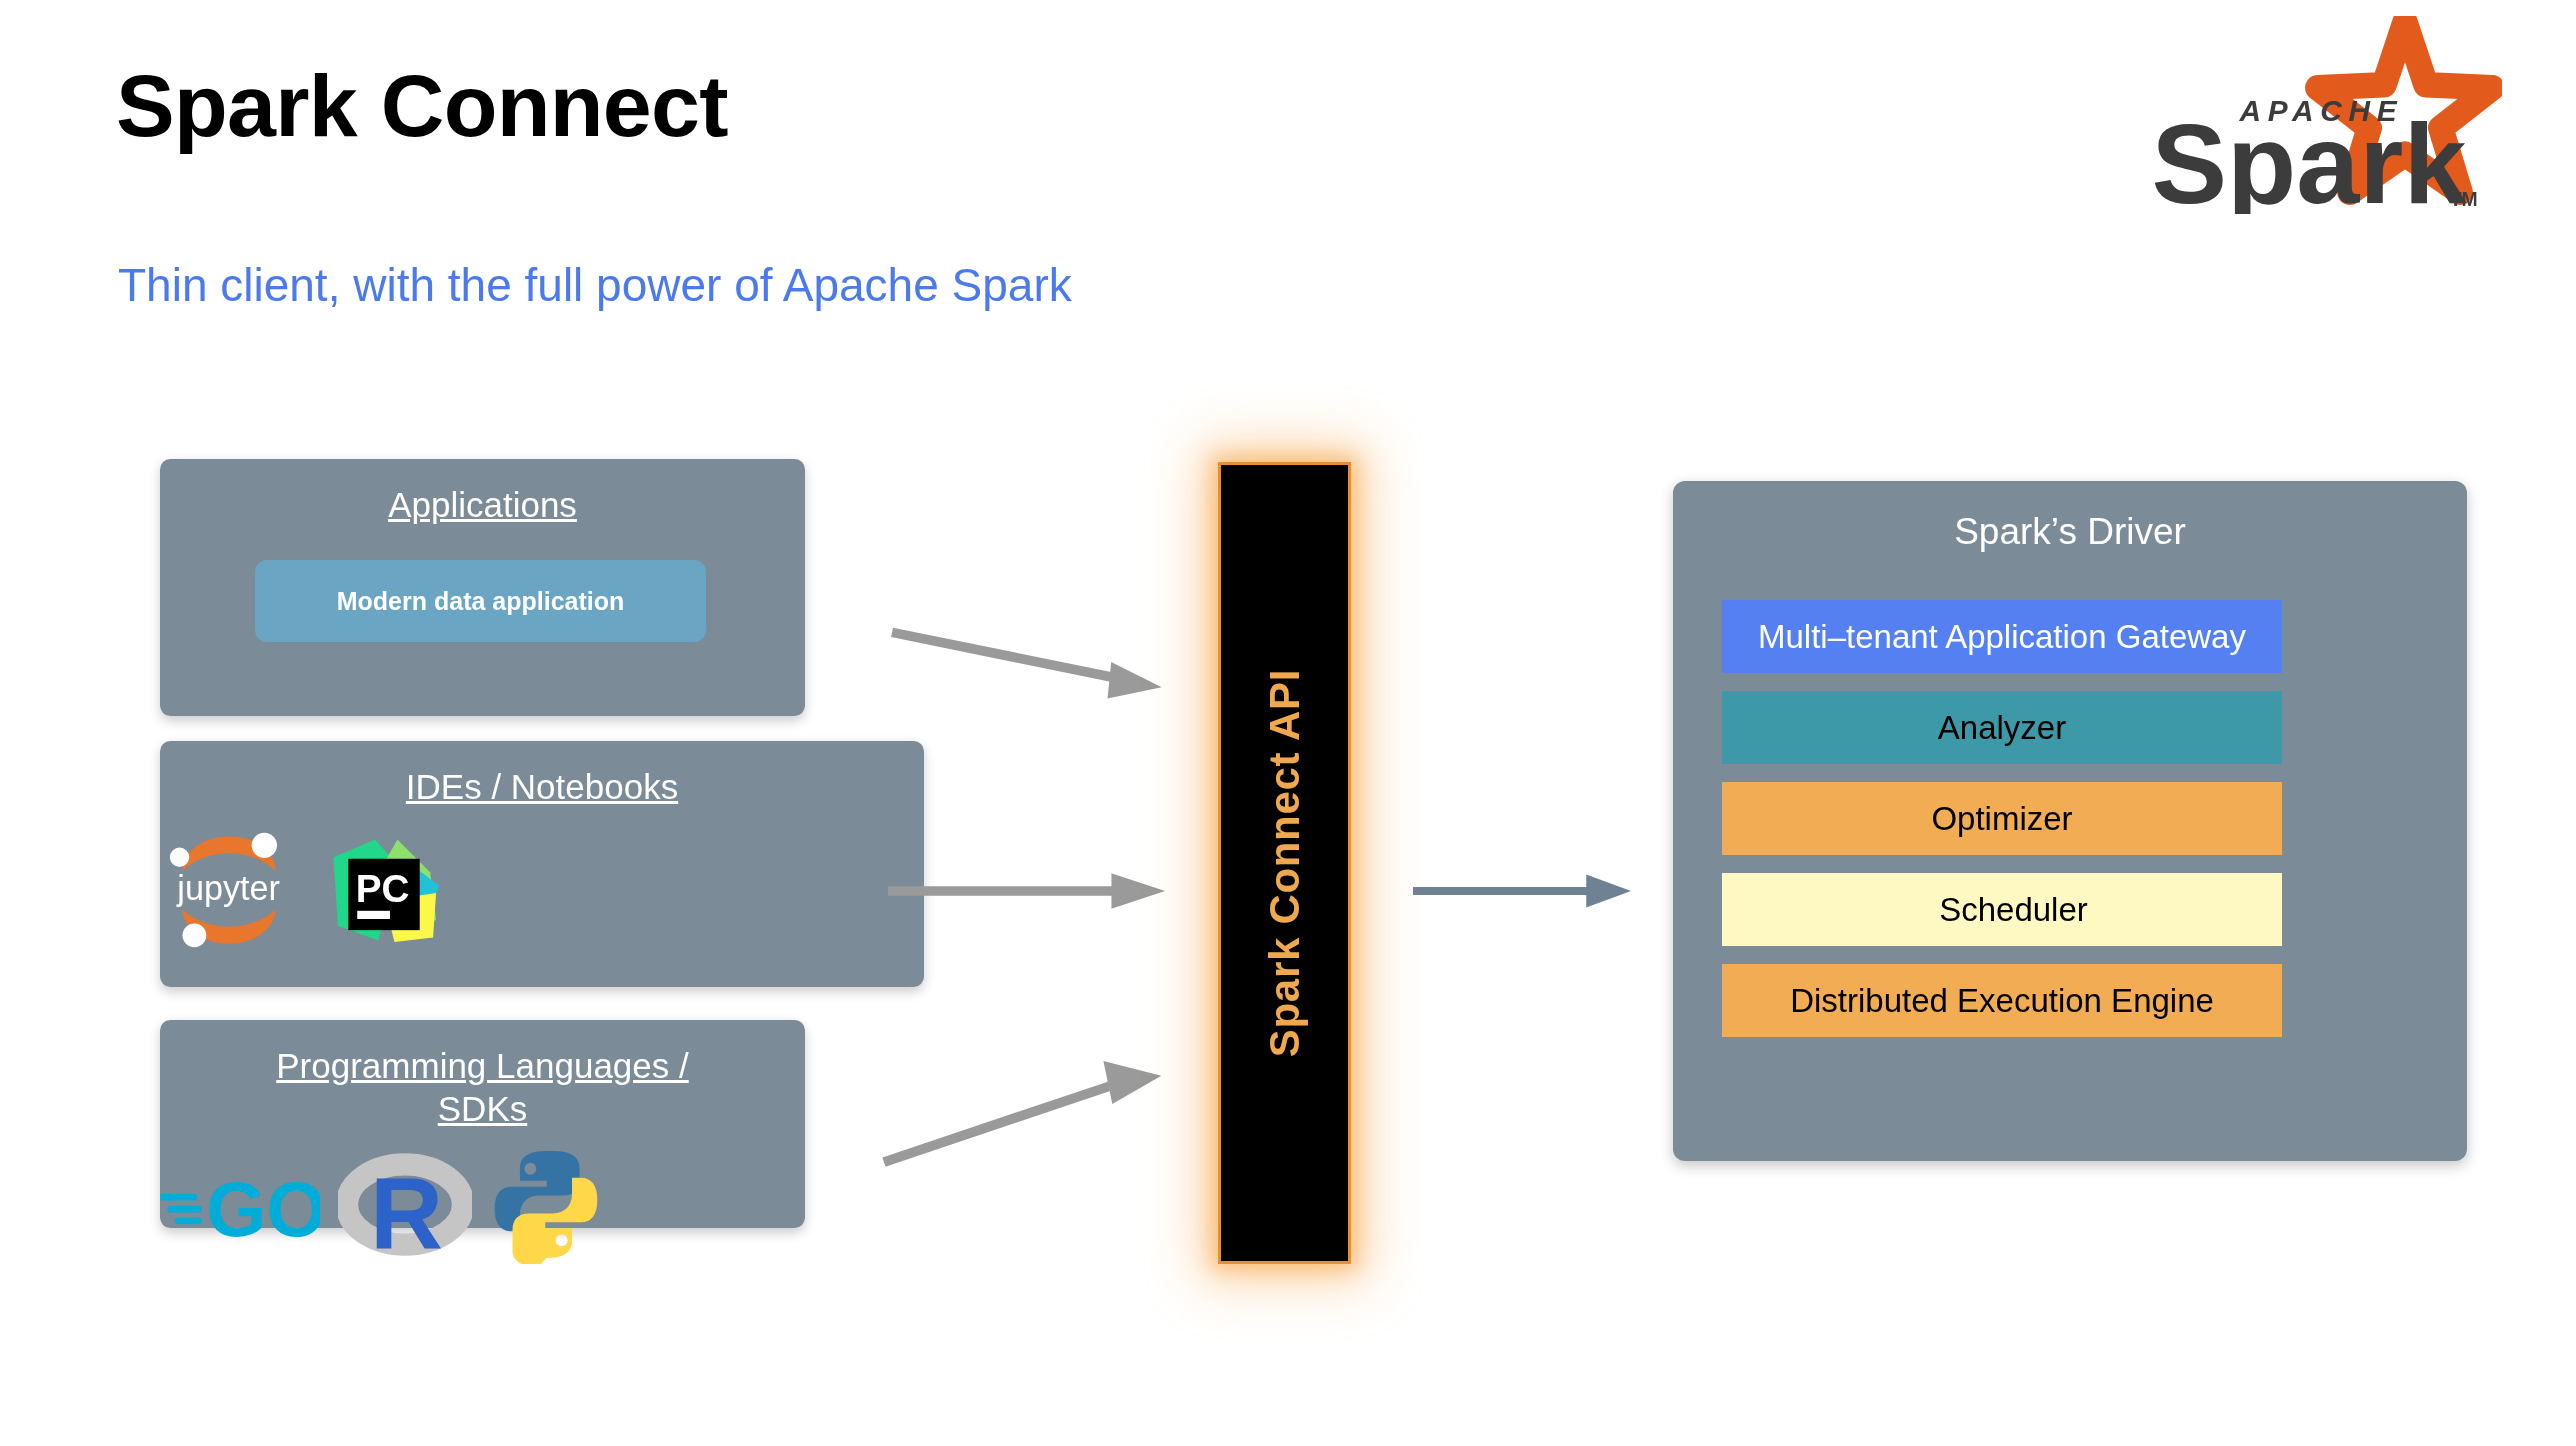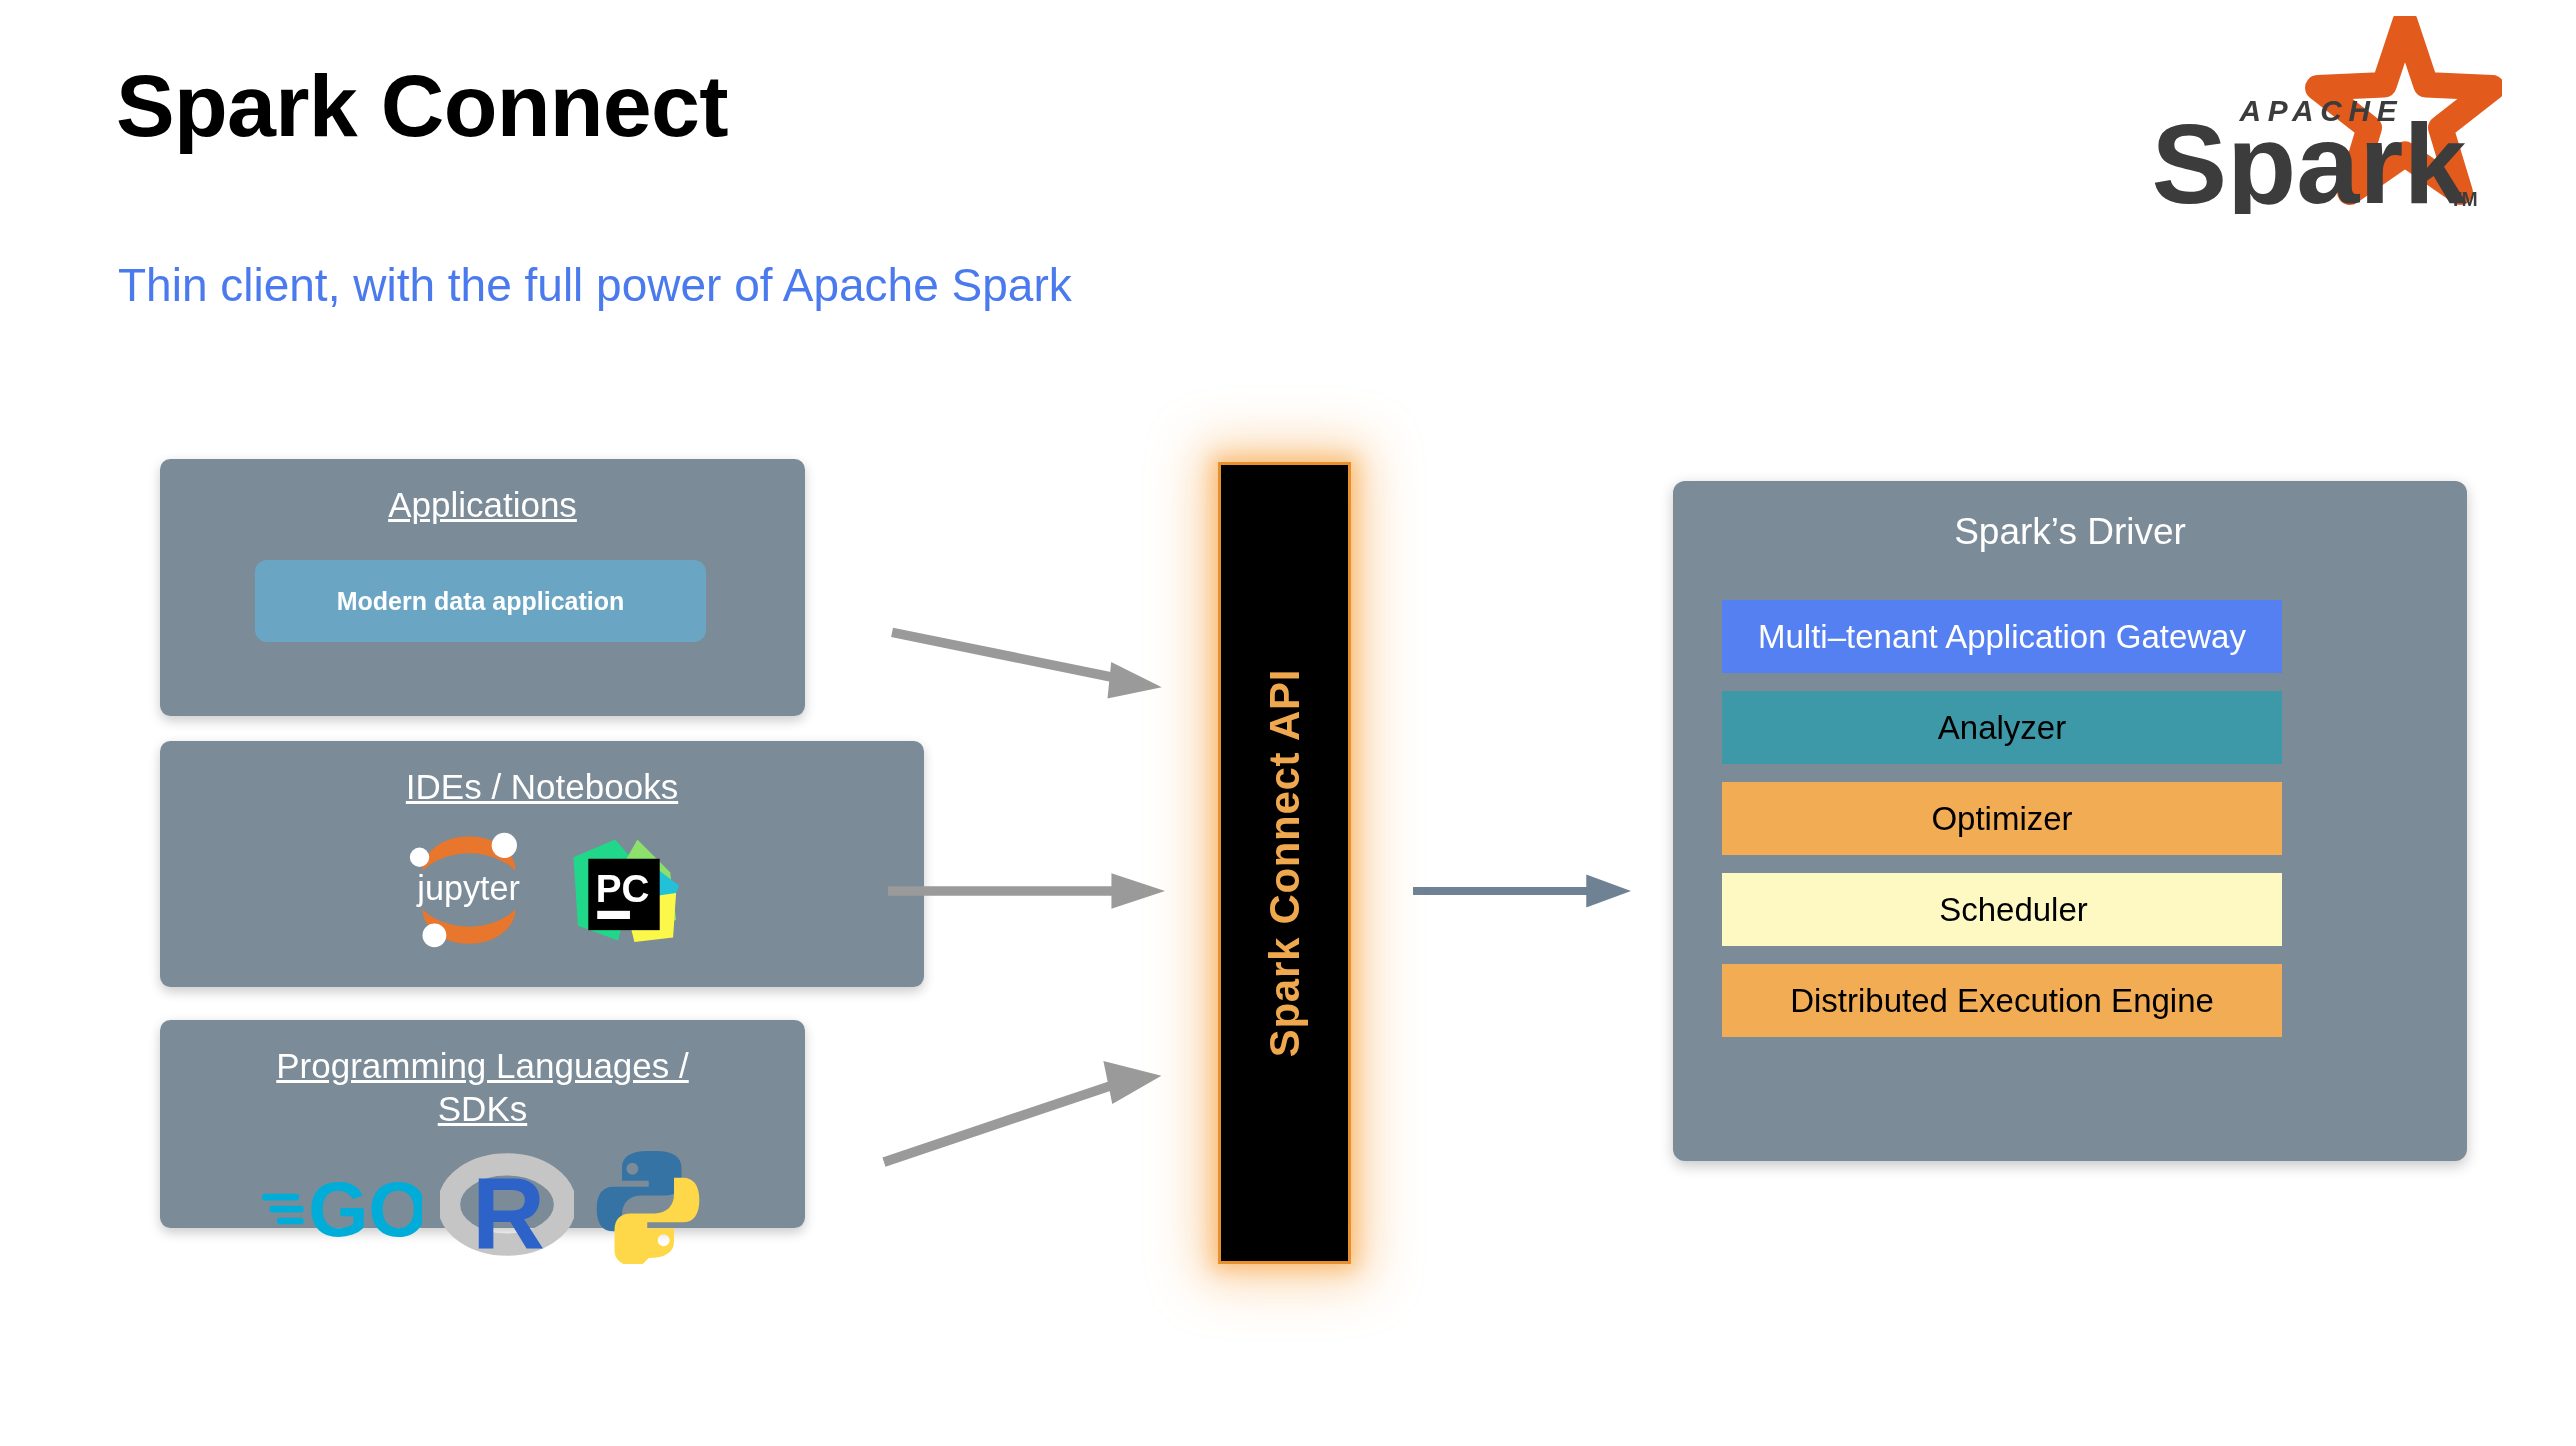--- a/index.html
+++ b/index.html
@@ -42,21 +42,21 @@
 
   .inner-card {
     position: absolute; left: 95px; top: 101px; width: 451px; height: 82px;
     background: #6aa6c4; border-radius: 12px;
     display: flex; align-items: center; justify-content: center;
     color: #ffffff; font-size: 25px; font-weight: 700;
   }
 
   .logo-row {
     position: absolute; left: 0; right: 0; display: flex;
-    align-items: center; justify-content: center;
+    align-items: center; 
   }
   #ides-logos  { top: 88px; gap: 28px; }
   #langs-logos { top: 125px; gap: 18px; }
 
   
   #api-bar {
     position: absolute; left: 1218px; top: 462px; width: 133px; height: 802px;
     background: #000000;
     border: 3.7px solid #e8902e;
     box-shadow: 0 0 51px 19.4px rgba(247,160,60,0.40),

